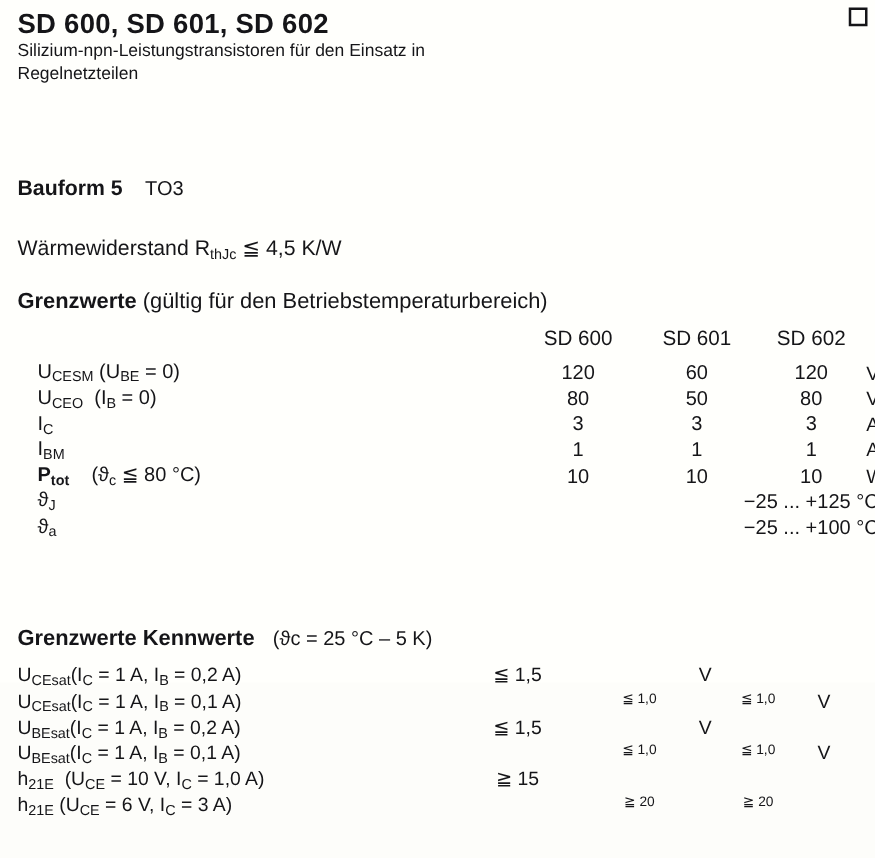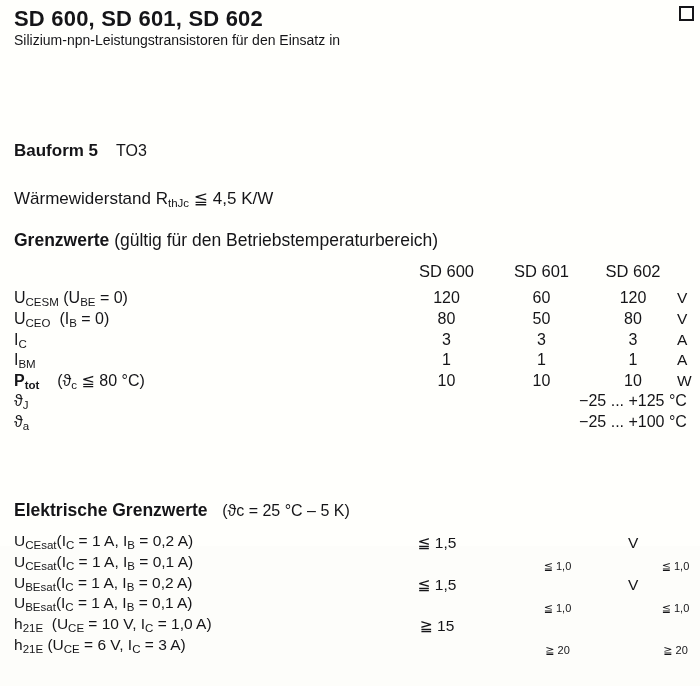--- a/index.html
+++ b/index.html
@@ -80,28 +80,29 @@
   #grenzwerte-title { top: 230px; font-size: 17.5px; }
   #grenzwerte-title .normal { font-weight: normal; margin-top: 36px; }
 
   .table-area {
     position: absolute;
     left: 14px;
     right: 10px;
   }
   .row {
     display: flex;
-    align-items: flex-start;
+    align-items: center;
     white-space: nowrap;
     line-height: 1.18;
   }
   .lbl {
     width: 385px;
     flex: 0 0 385px;
     font-size: 16px;
+    margin-left: 16px;
   }
   .colhead {
     font-size: 16.5px;
     text-align: left;
   }
   .c1 { width: 95px; flex: 0 0 95px; text-align: center; }
   .c2 { width: 95px; flex: 0 0 95px; text-align: center; }
   .c3 { width: 88px; flex: 0 0 88px; text-align: center; }
   .unit { width: 30px; flex: 0 0 30px; text-align: left; font-size: 15.5px; }
   .num { font-size: 16px; }
@@ -111,44 +112,44 @@
     text-align: center;
     font-size: 16px;
   }
 
   
   #ekw-title { top: 500px; font-size: 17.5px; }
   #ekw-title .normal { font-weight: normal; font-size: 16px; }
 
   .erow {
     display: flex;
-    align-items: flex-end;
+    align-items: flex-start;
     white-space: nowrap;
     line-height: 1.2;
-    gap: 23px;
   }
   .elbl {
     width: 350px;
     flex: 0 0 350px;
     font-size: 15.5px;
   }
   .ec1 { width: 100px; flex: 0 0 100px; text-align: center; font-size: 15.5px;}
   .ec2 { width: 95px; flex: 0 0 95px; text-align: center; font-size: 11px;}
   .ec3 { width: 40px; flex: 0 0 40px; text-align: left; font-size: 15.5px;}
 </style>
 </head>
 <body>
 
 <div class="page">
 
   <div class="corner-square"></div>
 
   <div class="header">
     <div class="title-line">SD 600, SD 601, SD 602</div>
     <div class="subtitle">Silizium-npn-Leistungstransistoren für den Einsatz in</div>
+    <div class="subtitle">Regelnetzteilen</div>
   </div>
 
   <div class="block line" id="bauform">
     <span class="b">Bauform 5</span><span class="v">TO3</span>
   </div>
 
   <div class="block line" id="rth">
     <span>Wärmewiderstand R</span><span class="sub">thJc</span><span> ≦ 4,5 K/W</span>
   </div>
 
@@ -232,21 +233,21 @@
     <div class="row">
       <div class="lbl">
         <span>ϑ</span><span class="sub">a</span>
       </div>
       <div class="c1"></div>
       <div class="wide">−25 ... +100 °C</div>
     </div>
   </div>
 
   <div class="block line" id="ekw-title">
-    <span class="b">Elektrische Grenzwerte</span>
+    <span class="b">Grenzwerte Kennwerte</span>
     &nbsp;&nbsp;<span class="normal">(ϑc = 25 °C – 5 K)</span>
   </div>
 
   <div class="table-area" style="top:532px;">
 
     <div class="erow">
       <div class="elbl">
         <span>U</span><span class="sub">CEsat</span><span>(I</span><span class="sub">C</span><span> = 1 A,  I</span><span class="sub">B</span><span> = 0,2 A)</span>
       </div>
       <div class="ec1">≦ 1,5</div>

